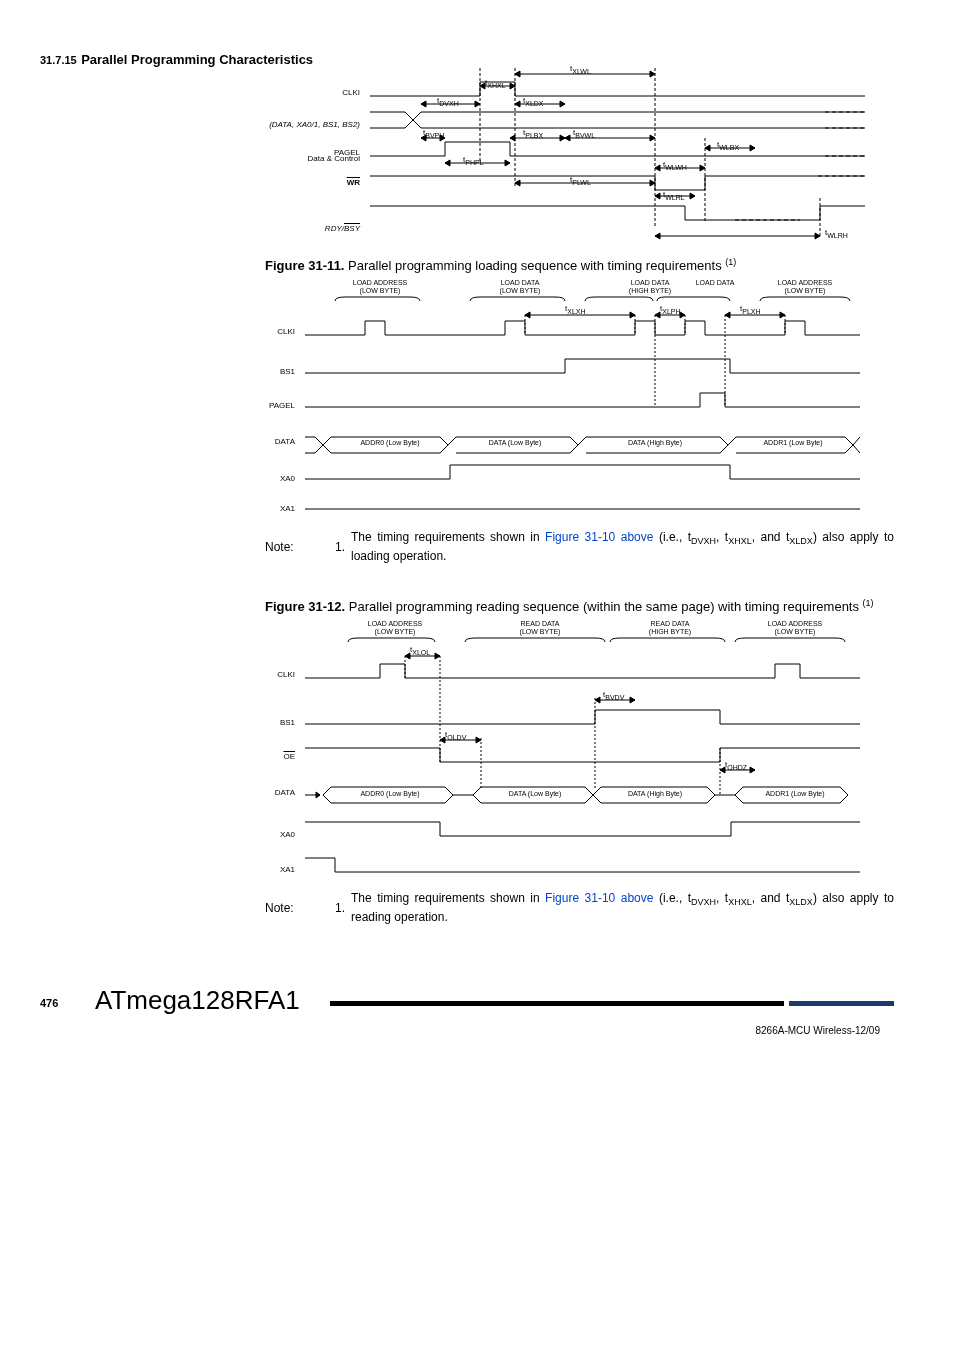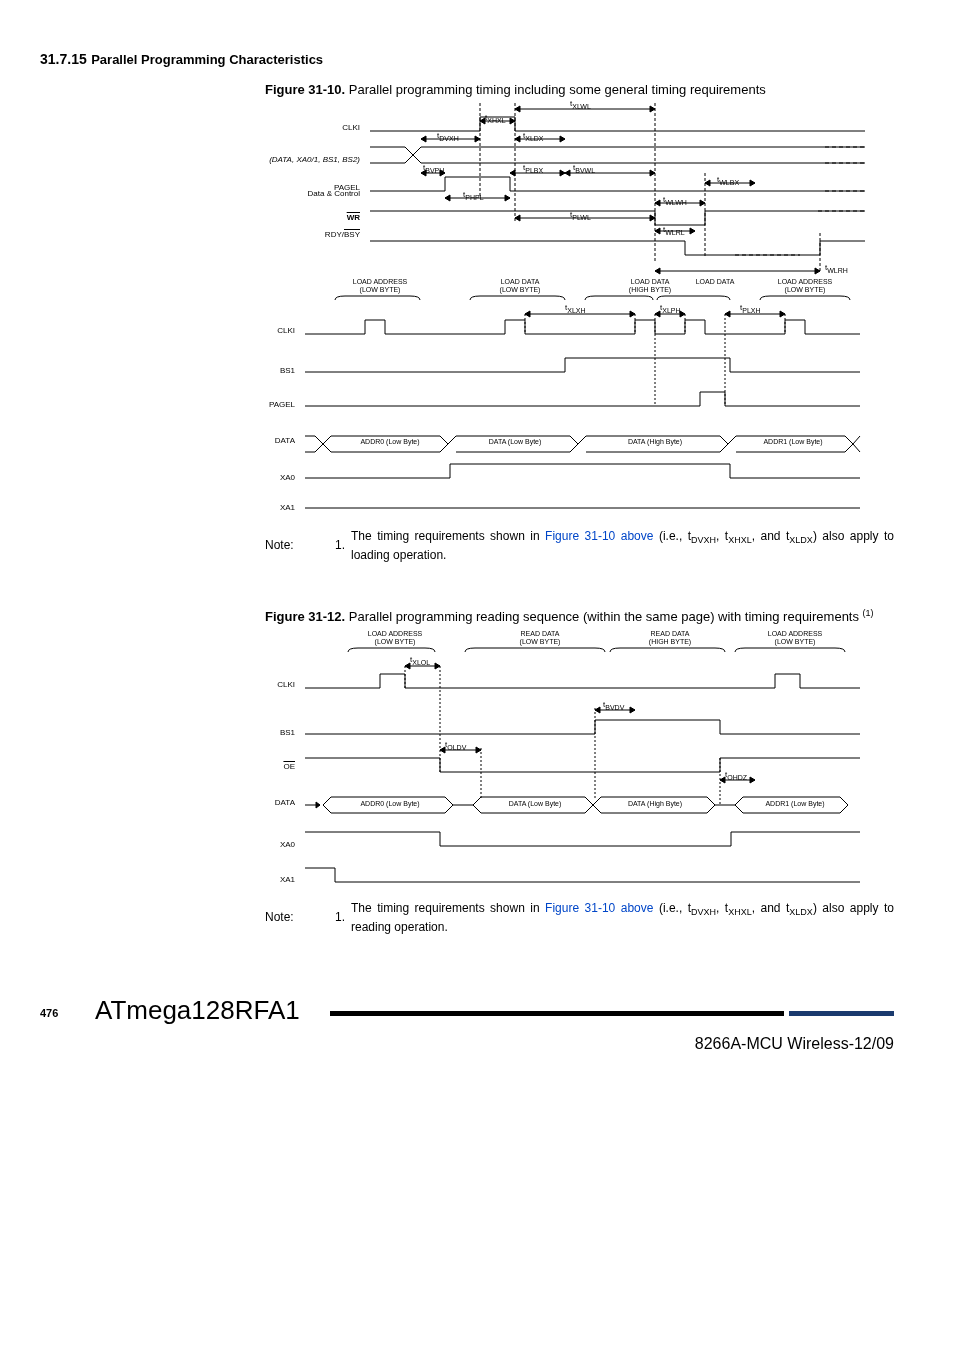--- a/index.html
+++ b/index.html
@@ -28,21 +28,21 @@
   .header-rule {
     position: absolute;
     left: 500px;
     right: 0;
     top: 18px;
     height: 6px;
     background: #1a3a6e;
   }
   .section-num {
     font-weight: bold;
-    font-size: 14px;
+    font-size: 11px;
     display: inline;
   }
   .section-title {
     font-weight: bold;
     font-size: 13px;
     display: inline;
   }
   .fig-caption {
     font-size: 13px;
     margin-left: 225px;
@@ -136,52 +136,48 @@
   .footer-rule-dark {
     position: absolute;
     left: 290px; right: 110px; top: 16px; height: 5px; background: #000;
   }
   .footer-rule-blue {
     position: absolute;
     right: 0; width: 105px; top: 16px; height: 5px; background: #1a3a6e;
   }
   .docid {
     position: absolute;
-    right: 0;
+    right: 14px;
     top: 40px;
-    font-size: 16px;
+    font-size: 10px;
   }
 
   svg.diagram { display:block; }
 </style>
 </head>
 <body>
 
 <div class="page">
 
 
   <div>
     <span class="section-num">31.7.15</span>
     <span> </span>
     <span class="section-title">Parallel Programming Characteristics</span>
   </div>
 
-  <div class="fig-caption">
-    <span class="fnum">Figure 31-10.</span>
-    <span> </span><span>Parallel programming timing including some general timing requirements</span>
-  </div>
 
   <div class="figbox" style="height:175px;">
 
     <div class="siglabel" style="left:0;top:20px;">CLKI</div>
     <div class="siglabel" style="left:0;top:42px;margin-top:44px;">Data &amp; Control</div>
     <div class="siglabel" style="left:-10px;top:52px;width:105px;font-style:italic;">(DATA, XA0/1, BS1, BS2)</div>
     <div class="siglabel" style="left:0;top:80px;">PAGEL</div>
     <div class="siglabel" style="left:0;top:110px;font-weight:bold;"><span class="overline">WR</span></div>
-    <div class="siglabel" style="left:0;top:127px;"><span>RDY/</span><span class="overline">BSY</span></div>
+    <div class="siglabel" style="left:0;top:156px;font-style:italic;"><span>RDY/</span><span class="overline">BSY</span></div>
 
     <svg class="diagram" width="600" height="175" style="position:absolute;left:0;top:0;">
       <g stroke="#000" stroke-width="1" fill="none">
 
         <path d="M105,28 H215 V14 H250 V28 H600"></path>
 
         <path d="M105,44 H140 L148,52 L140,60 H105 M148,52 L156,44 H600 M148,52 L156,60 H600" stroke-dasharray="0"></path>
 
         <line x1="560" y1="44" x2="600" y2="44" stroke-dasharray="4 3"></line>
         <line x1="560" y1="60" x2="600" y2="60" stroke-dasharray="4 3"></line>
@@ -240,20 +236,24 @@
     <div class="tlabel" style="left:258px;top:60px;">t<span class="sub">PLBX</span></div>
     <div class="tlabel" style="left:308px;top:60px;">t<span class="sub">BVWL</span></div>
     <div class="tlabel" style="left:452px;top:72px;">t<span class="sub">WLBX</span></div>
     <div class="tlabel" style="left:198px;top:87px;">t<span class="sub">PHPL</span></div>
     <div class="tlabel" style="left:398px;top:92px;">t<span class="sub">WLWH</span></div>
     <div class="tlabel" style="left:305px;top:107px;">t<span class="sub">PLWL</span></div>
     <div class="tlabel" style="left:398px;top:122px;">t<span class="sub">WLRL</span></div>
     <div class="tlabel" style="left:560px;top:160px;">t<span class="sub">WLRH</span></div>
   </div>
 
+  <div class="fig-caption">
+    <span class="fnum">Figure 31-11.</span>
+    <span> </span><span>Parallel programming loading sequence with timing requirements </span><span class="sup1">(1)</span>
+  </div>
 
   <div class="figbox" style="height:240px;">
 
     <div class="collabel" style="left:65px;top:0;width:100px;"><span>LOAD ADDRESS</span><br><span>(LOW BYTE)</span></div>
     <div class="collabel" style="left:205px;top:0;width:100px;"><span>LOAD DATA</span><br><span>(LOW BYTE)</span></div>
     <div class="collabel" style="left:335px;top:0;width:100px;"><span>LOAD DATA</span><br><span>(HIGH BYTE)</span></div>
     <div class="collabel" style="left:410px;top:0;width:80px;"><span>LOAD DATA</span><br><span></span></div>
     <div class="collabel" style="left:490px;top:0;width:100px;"><span>LOAD ADDRESS</span><br><span>(LOW BYTE)</span></div>
 
     <div class="siglabel" style="left:-65px;top:48px;">CLKI</div>
@@ -308,21 +308,21 @@
   </div>
 
   <div class="note-row">
     <div class="note-label">Note:</div>
     <div class="note-num">1.</div>
     <div class="note-text">
       <span>The timing requirements shown in </span><span class="link-blue">Figure 31-10 above</span><span> (i.e., t</span><span class="sub" style="font-size:9px;vertical-align:sub;">DVXH</span><span>, t</span><span class="sub" style="font-size:9px;vertical-align:sub;">XHXL</span><span>, and t</span><span class="sub" style="font-size:9px;vertical-align:sub;">XLDX</span><span>) also apply to loading operation.</span>
     </div>
   </div>
 
-  <div class="fig-caption" style="margin-top:45px;text-align:justify;">
+  <div class="fig-caption" style="margin-top:34px;text-align:justify;">
     <span class="fnum">Figure 31-12.</span>
     <span> </span><span>Parallel programming reading sequence (within the same page) with timing requirements </span><span class="sup1">(1)</span>
   </div>
 
   <div class="figbox" style="height:260px;">
     <div class="collabel" style="left:80px;top:0;width:100px;"><span>LOAD ADDRESS</span><br><span>(LOW BYTE)</span></div>
     <div class="collabel" style="left:225px;top:0;width:100px;"><span>READ DATA</span><br><span>(LOW BYTE)</span></div>
     <div class="collabel" style="left:355px;top:0;width:100px;"><span>READ DATA</span><br><span>(HIGH BYTE)</span></div>
     <div class="collabel" style="left:480px;top:0;width:100px;"><span>LOAD ADDRESS</span><br><span>(LOW BYTE)</span></div>
 

